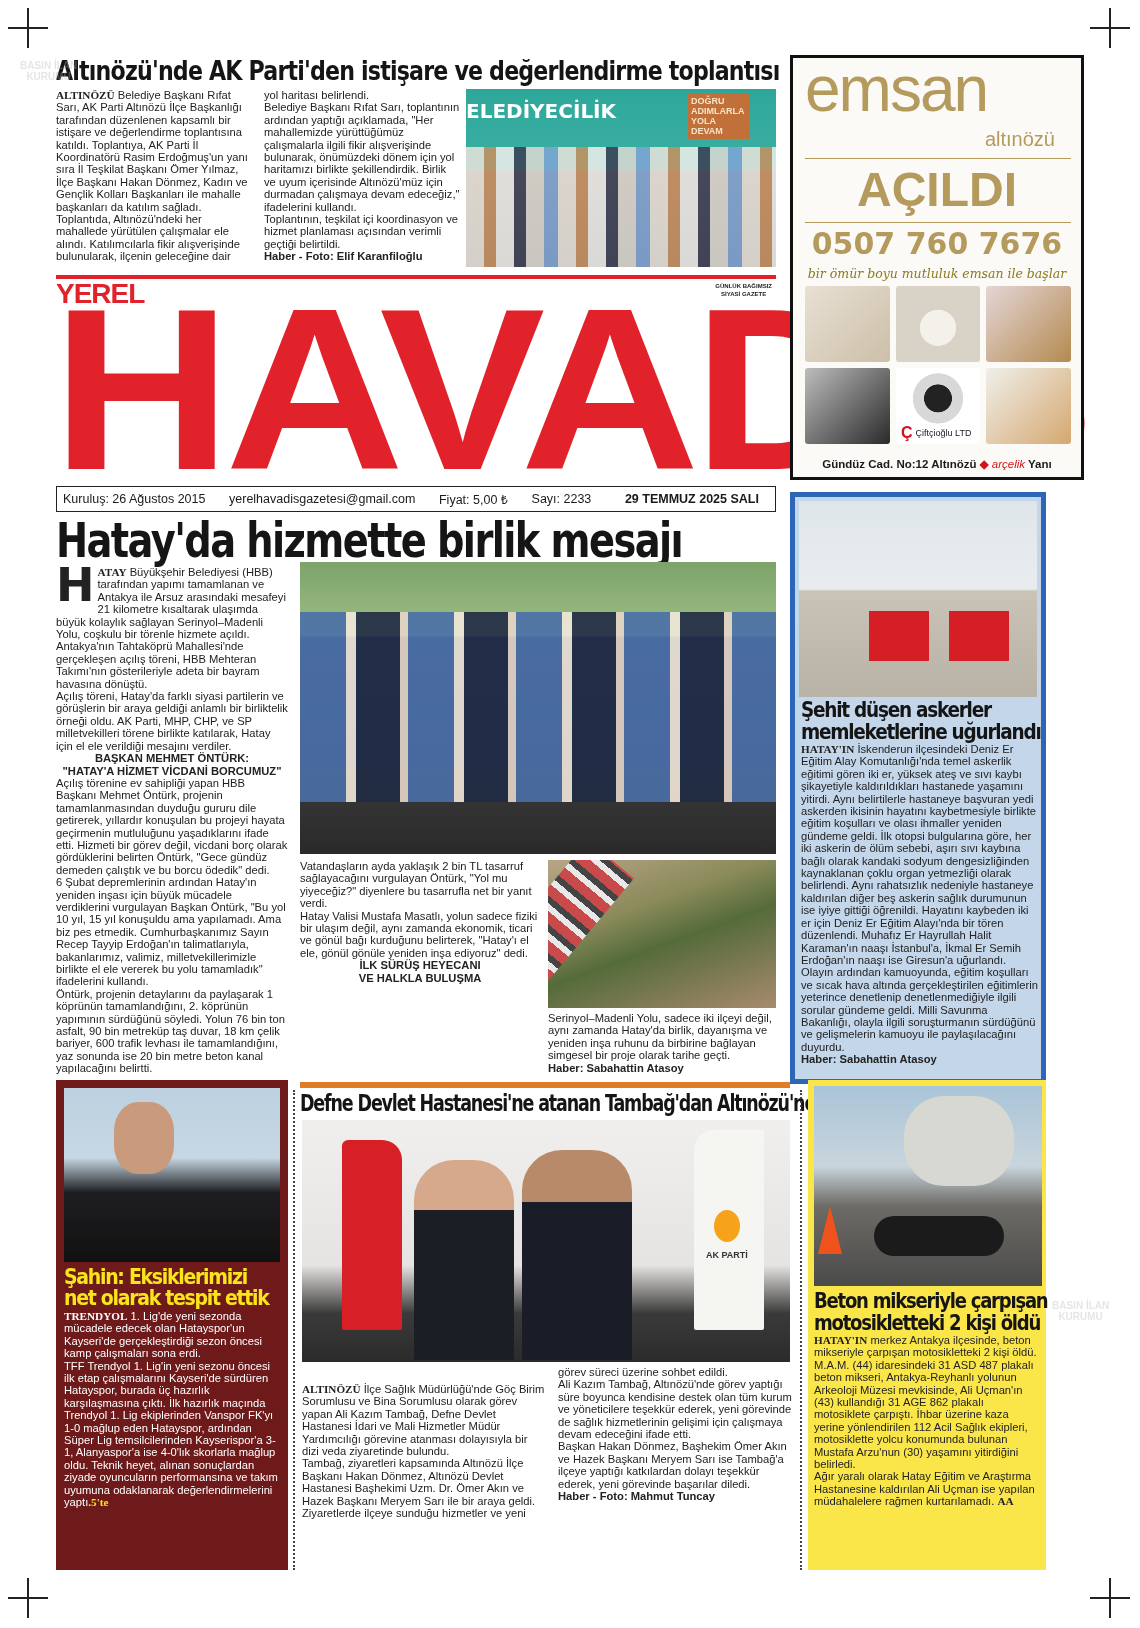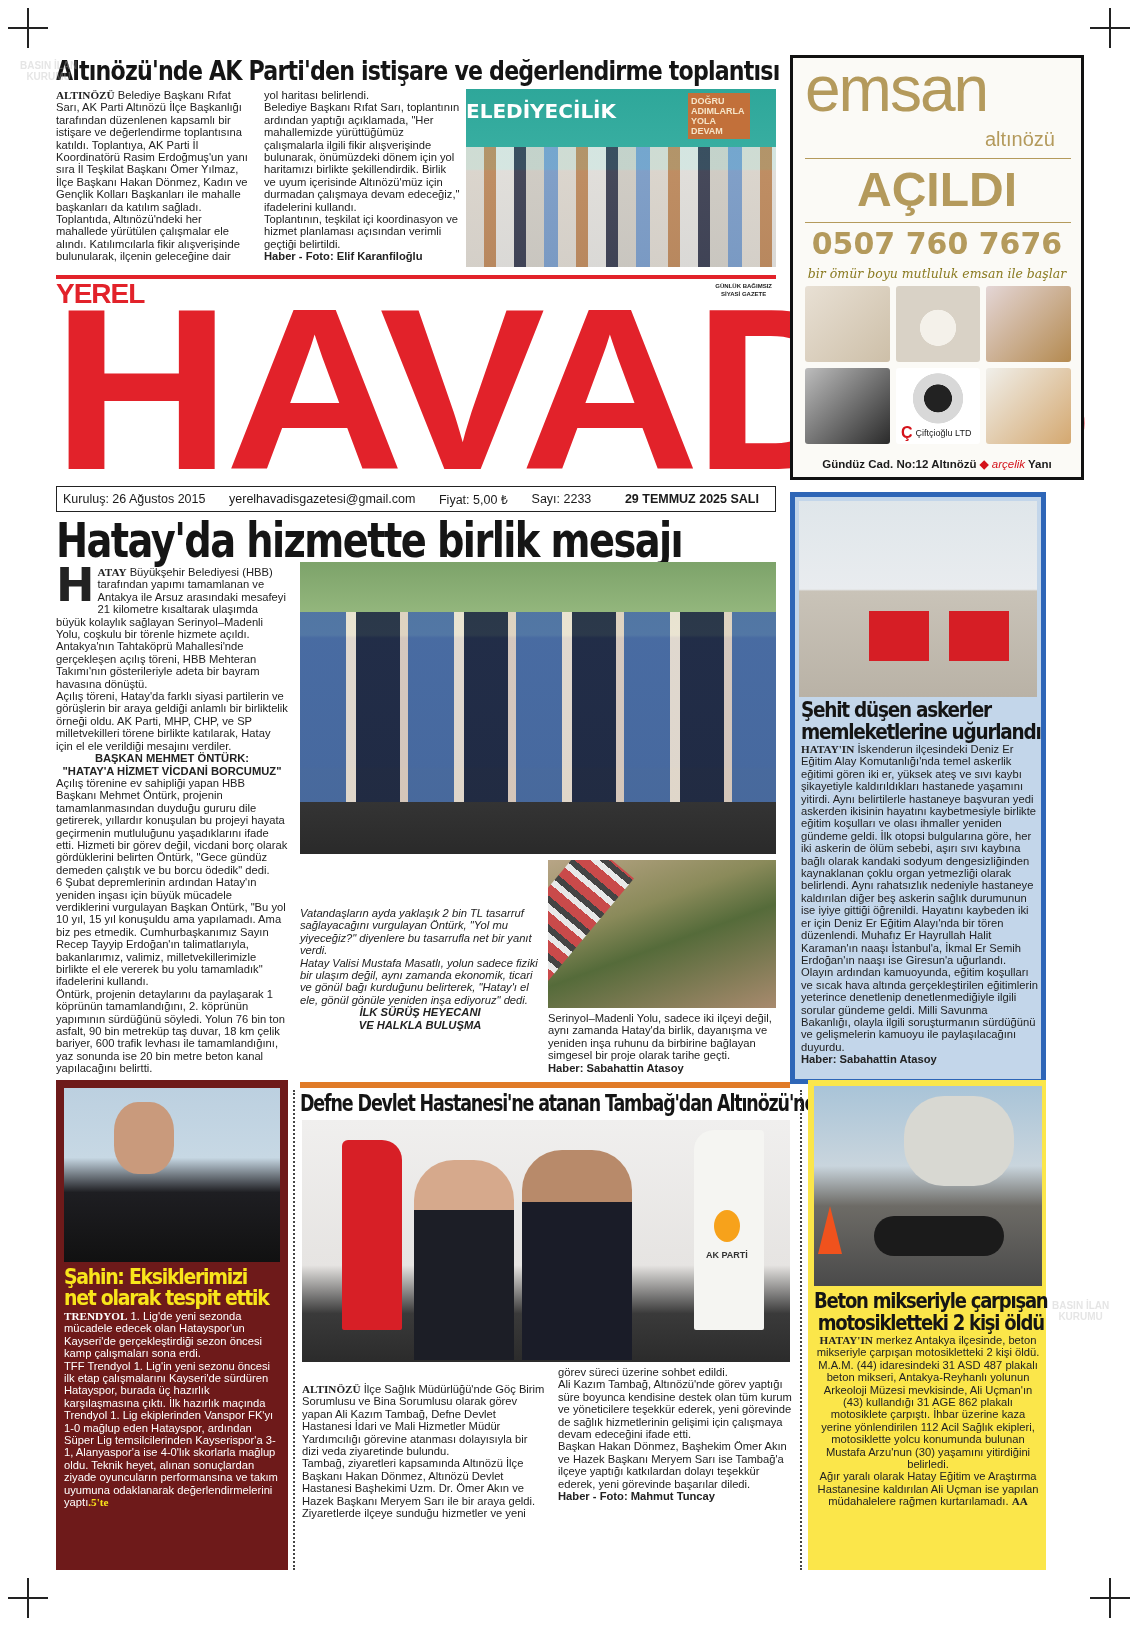--- a/index.html
+++ b/index.html
@@ -20,21 +20,21 @@
   .mast-havadis { color: #e2222a; font-family: "Liberation Sans", sans-serif; font-weight: 900; font-size: 230px; line-height: 180px; letter-spacing: -6px; transform: scaleX(1.08); transform-origin: left top; white-space: nowrap; }
   .infobar { border: 1.5px solid #222; font-size: 12.5px; display: flex; align-items: center; white-space: nowrap; font-family: "Liberation Sans", sans-serif; justify-content: space-between; }
   .infobar span { margin-right: 16px; }
   
   .ad { border: 3px solid #111; background: #fbfaf6; }
   .gold { color: #b49a5c; }
   .ad-grid { display: grid; grid-template-columns: repeat(3, 1fr); gap: 6px; }
   .ad-tile { height: 76px; border-radius: 3px; }
   .blue-box { background: #c3d6ea; border: 5px solid #2e66b7; }
   .maroon-box { background: #6e1a1a; color: #fff; }
-  .yellow-box { background: #fbe64a; text-align: center; }
+  .yellow-box { background: #fbe64a; }
   .dotted-v { border-left: 2px dotted #444; }
 </style>
 </head>
 <body>
 
 <div class="crop" style="left:8px;top:8px;"></div>
 <div class="crop" style="left:1090px;top:8px;"></div>
 <div class="crop" style="left:8px;top:1578px;"></div>
 <div class="crop" style="left:1090px;top:1578px;"></div>
 
@@ -116,21 +116,21 @@
   <p class="sub">"HATAY'A HİZMET VİCDANİ BORCUMUZ"</p>
   <p>Açılış törenine ev sahipliği yapan HBB Başkanı Mehmet Öntürk, projenin tamamlanmasından duyduğu gururu dile getirerek, yıllardır konuşulan bu projeyi hayata geçirmenin mutluluğunu yaşadıklarını ifade etti. Hizmeti bir görev değil, vicdani borç olarak gördüklerini belirten Öntürk, "Gece gündüz demeden çalıştık ve bu borcu ödedik" dedi.</p>
   <p>6 Şubat depremlerinin ardından Hatay'ın yeniden inşası için büyük mücadele verdiklerini vurgulayan Başkan Öntürk, "Bu yol 10 yıl, 15 yıl konuşuldu ama yapılamadı. Ama biz pes etmedik. Cumhurbaşkanımız Sayın Recep Tayyip Erdoğan'ın talimatlarıyla, bakanlarımız, valimiz, milletvekillerimizle birlikte el ele vererek bu yolu tamamladık" ifadelerini kullandı.</p>
   <p>Öntürk, projenin detaylarını da paylaşarak 1 köprünün tamamlandığını, 2. köprünün yapımının sürdüğünü söyledi. Yolun 76 bin ton asfalt, 90 bin metreküp taş duvar, 18 km çelik bariyer, 600 trafik levhası ile tamamlandığını, yaz sonunda ise 20 bin metre beton kanal yapılacağını belirtti.</p>
 </div>
 
 <div class="photo" style="left:300px;top:562px;width:476px;height:292px;background:linear-gradient(180deg,#7da36a 0%,#9dbf85 25%,#3b4a6b 26%,#2c3550 70%,#3a3a3a 71%,#2a2a2a 100%);">
   <div style="position:absolute;left:0;right:0;top:50px;height:190px;background:repeating-linear-gradient(90deg,#4a6fa8 0 46px,#f2e8da 46px 56px,#1f2a44 56px 100px,#e6d6c8 100px 108px);opacity:.9;"></div>
 </div>
 
-<div class="abs body-text" style="left:300px;top:907px;width:240px;font-style:italic;">
+<div class="abs body-text" style="left:300px;top:860px;width:240px;">
   <p>Vatandaşların ayda yaklaşık 2 bin TL tasarruf sağlayacağını vurgulayan Öntürk, "Yol mu yiyeceğiz?" diyenlere bu tasarrufla net bir yanıt verdi.</p>
   <p>Hatay Valisi Mustafa Masatlı, yolun sadece fiziki bir ulaşım değil, aynı zamanda ekonomik, ticari ve gönül bağı kurduğunu belirterek, "Hatay'ı el ele, gönül gönüle yeniden inşa ediyoruz" dedi.</p>
   <p class="sub">İLK SÜRÜŞ HEYECANI</p>
   <p class="sub">VE HALKLA BULUŞMA</p>
 </div>
 
 <div class="photo" style="left:548px;top:860px;width:228px;height:148px;background:linear-gradient(160deg,#b8a586 0%,#8a8a5a 35%,#556b3a 55%,#a88a6e 100%);">
   <div style="position:absolute;left:40px;top:-20px;width:60px;height:200px;background:repeating-linear-gradient(0deg,#c94a4a 0 10px,#e8e8e8 10px 16px,#444 16px 22px);transform:rotate(40deg);transform-origin:top left;"></div>
 </div>
 

